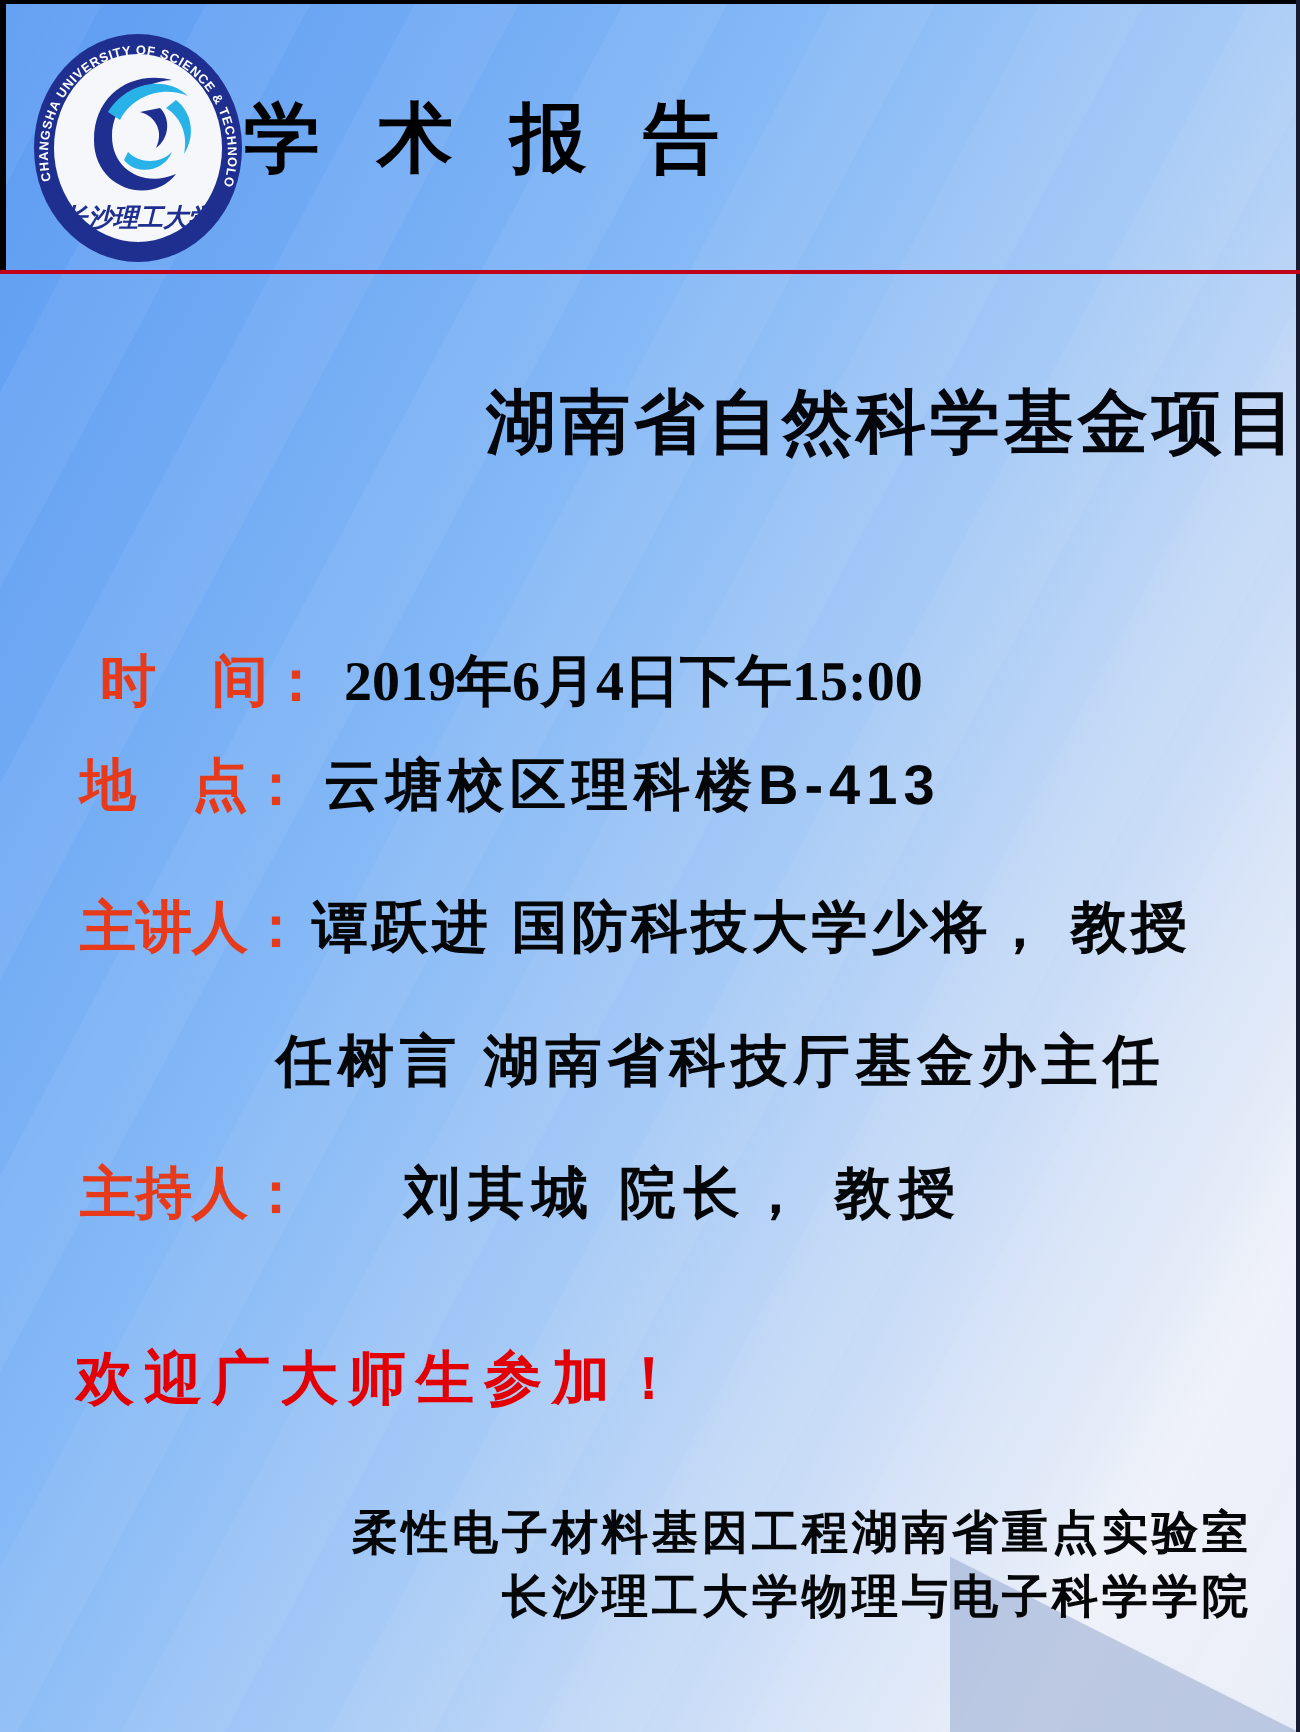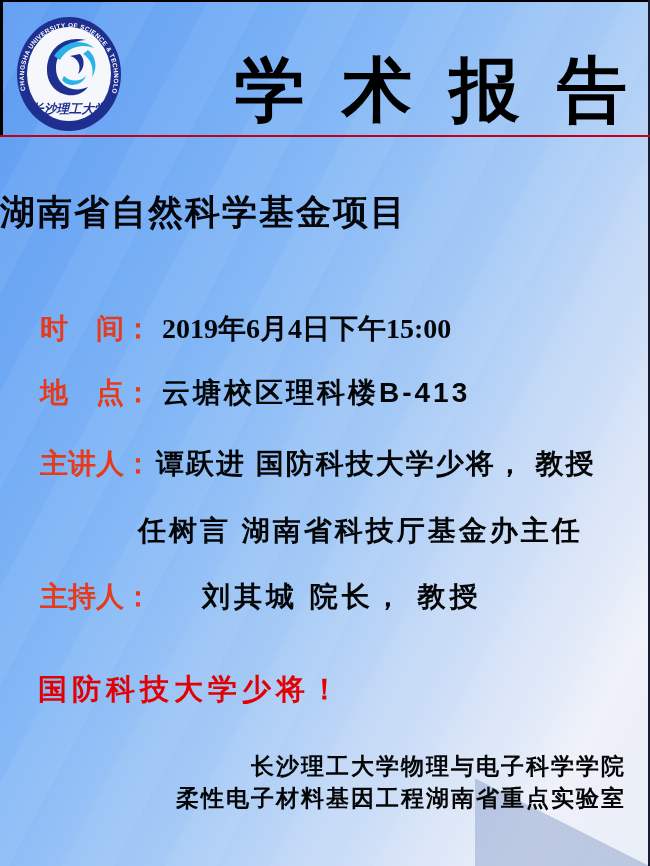--- a/index.html
+++ b/index.html
@@ -26,36 +26,36 @@
   }
   .border-top{position:absolute;left:0;top:0;width:650px;height:2px;background:#000;}
   .border-left{position:absolute;left:0;top:0;width:3px;height:137px;background:#000;}
   .border-right{position:absolute;right:0;top:0;width:2px;height:866px;background:#171c33;}
   .red-rule{position:absolute;left:0;top:135px;width:650px;height:2px;background:#c00018;}
 
   .logo{position:absolute;left:14px;top:14px;}
 
   .header-title{
     position:absolute;left:122px;right:14px;top:44px;margin:0;
-    text-align:right;font-size:70px;font-weight:bold;color:#000;
+    text-align:left;font-size:38px;font-weight:bold;color:#000;
     letter-spacing:9px;white-space:nowrap;
   }
 
   .main-title{
-    position:absolute;left:0;right:0;top:188px;text-align:left;
+    position:absolute;left:0;right:0;top:188px;text-align:right;
     font-weight:bold;color:#04060c;font-size:35px;line-height:47px;
     letter-spacing:2px;
   }
 
   .detail-row{
     position:absolute;left:40px;white-space:nowrap;
     font-size:28px;font-weight:bold;line-height:34px;color:#050608;
   }
   .detail-row .label{color:#e63a1a;margin-right:10px;}
-  .row-time{top:312px;}
+  .row-time{top:324px;margin-left:10px;}
   .row-place{top:376px;text-align:center;}
   .row-speaker1{top:447px;}
   .row-speaker2{top:514px;left:138px;letter-spacing:3px;}
   .row-host{top:580px;}
   .row-place .value{letter-spacing:3px;}
   .row-speaker1 .label{margin-right:4px;}
   .row-speaker1 .value{letter-spacing:2px;}
   .row-host .value{letter-spacing:4px;margin-left:40px;}
   .serif{font-family:"Liberation Serif","DejaVu Serif",serif;}
 
@@ -118,20 +118,20 @@
   </div>
 
   <div class="detail-row row-speaker1">
     <span class="label">主讲人：</span><span class="value">谭跃进 国防科技大学少将， 教授</span>
   </div>
 
   <div class="detail-row row-host">
     <span class="label">主持人：</span><span class="value">刘其城 院长， 教授</span>
   </div>
 
-  <div class="welcome">国防科技大学少将！</div>
+  <div class="welcome">欢迎广大师生参加！</div>
 
   <div class="footer">
+    <div>柔性电子材料基因工程湖南省重点实验室</div>
     <div>长沙理工大学物理与电子科学学院</div>
-    <div>柔性电子材料基因工程湖南省重点实验室</div>
   </div>
 
 </div>
 
 </body></html>

